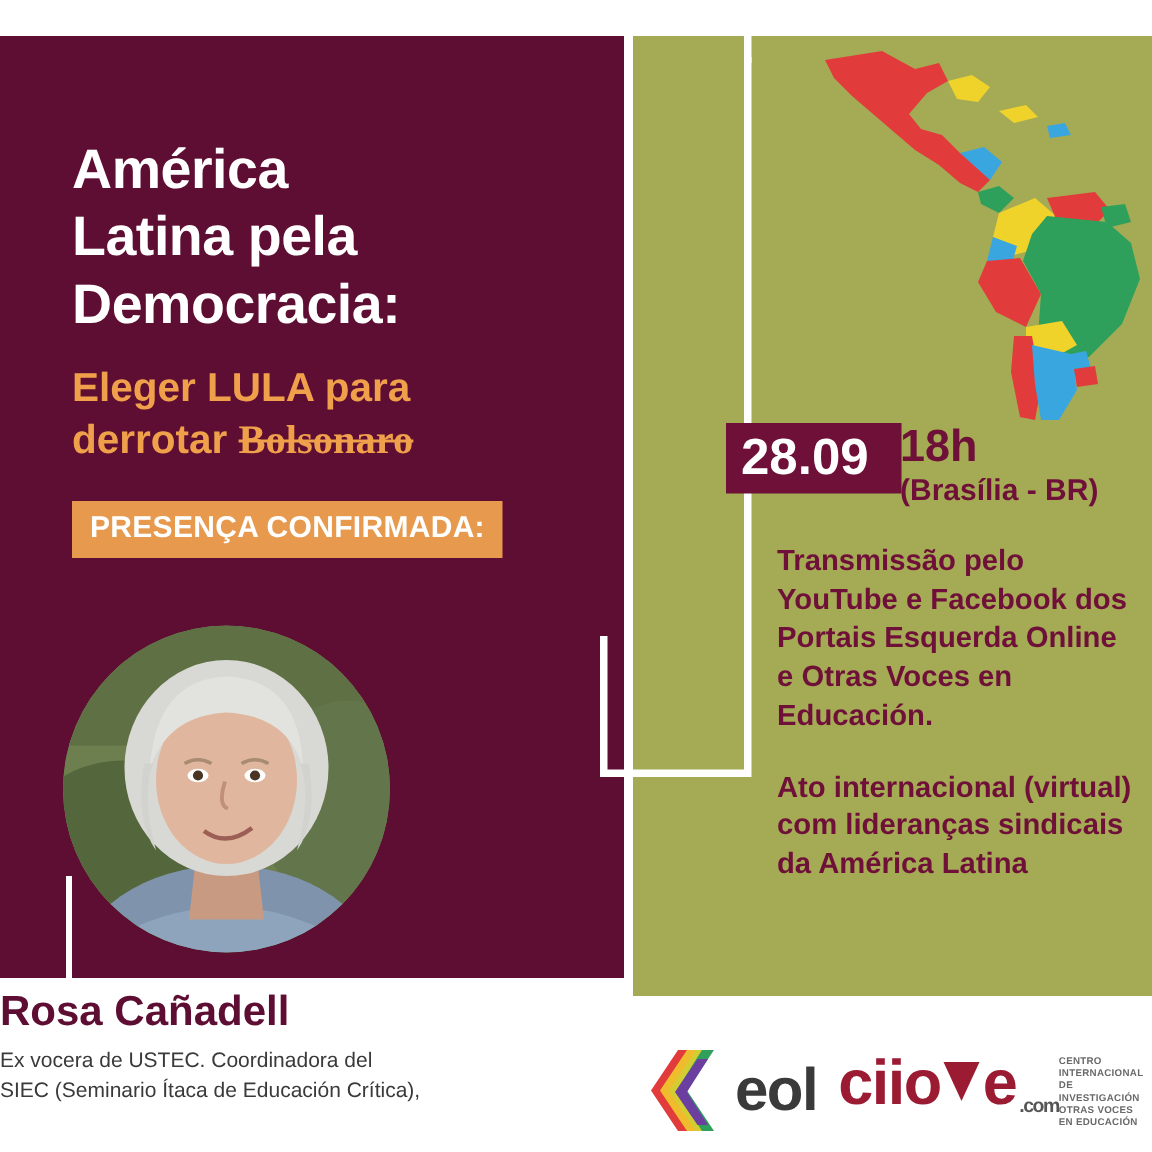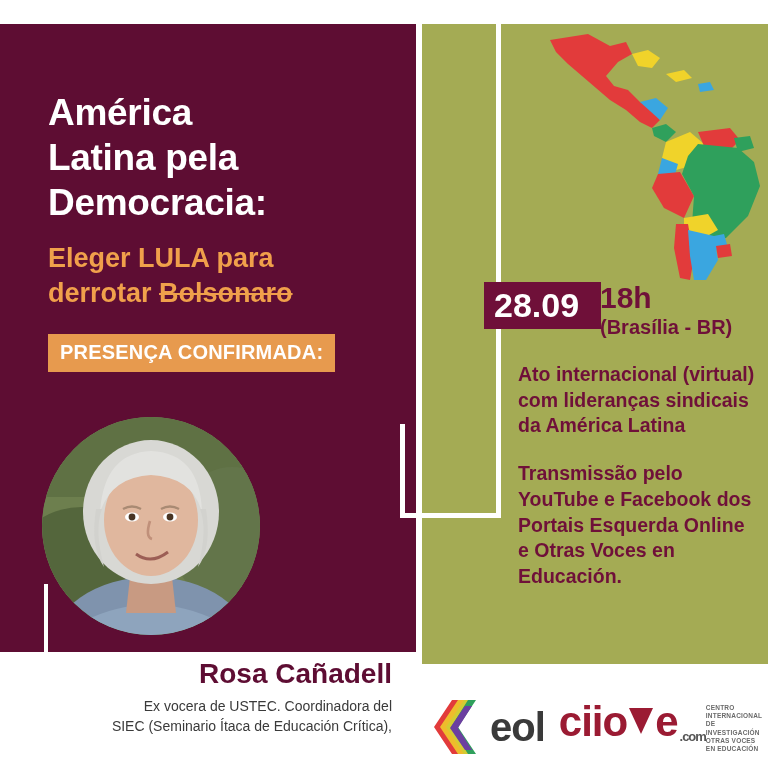--- a/index.html
+++ b/index.html
@@ -69,20 +69,21 @@
   .title-sub {
     color: #f0a04b;
     font-size: 27px;
     font-weight: bold;
     line-height: 1.3;
     margin: 16px 0 0 0;
   }
   .strike {
     text-decoration: line-through;
     text-decoration-thickness: 2px;
+    font-family: Liberation Serif, serif;
   }
   .confirm-badge {
     display: inline-block;
     margin-top: 22px;
     background: #e79a4e;
     color: #ffffff;
     font-size: 20px;
     font-weight: bold;
     padding: 7px 12px 8px 12px;
     letter-spacing: 0.2px;
@@ -100,21 +101,21 @@
     background: #6a7a52;
   }
   .portrait svg { display: block; }
 
   
   .speaker {
     position: absolute;
     left: 0;
     top: 634px;
     width: 420px;
-    text-align: right;
+    text-align: left;
     padding-right: 28px;
     box-sizing: border-box;
   }
   .speaker-name {
     color: #5e0d33;
     font-size: 28px;
     font-weight: bold;
     margin: 0 0 6px 0;
   }
   .speaker-desc {
@@ -349,22 +350,22 @@
 
   <div class="date-box">
     <span class="date-text">28.09</span>
   </div>
   <div class="hour-wrap">
     <p class="hour-text">18h</p>
     <p class="hour-sub">(Brasília - BR)</p>
   </div>
 
   <div class="right-text">
+    <p>Transmissão pelo YouTube e Facebook dos Portais Esquerda Online e Otras Voces en Educación.</p>
     <p>Ato internacional (virtual) com lideranças sindicais da América Latina</p>
-    <p>Transmissão pelo YouTube e Facebook dos Portais Esquerda Online e Otras Voces en Educación.</p>
   </div>
 
   <div class="logos">
     <div class="logo-eol">
       <svg width="56" height="58" viewBox="0 0 56 58">
         <path d="M30 2 L12 29 L30 56 L44 56 L26 29 L44 2 Z" fill="#2fa05c"></path>
         <path d="M20 2 L2 29 L20 56 L32 56 L14 29 L32 2 Z" fill="#e23b3b"></path>
         <path d="M26 2 L8 29 L26 56 L36 56 L19 29 L36 2 Z" fill="#f0d32a" opacity="0.85"></path>
         <path d="M33 8 L18 30 L33 52 L40 52 L26 30 L40 8 Z" fill="#6b3fa0"></path>
       </svg>

